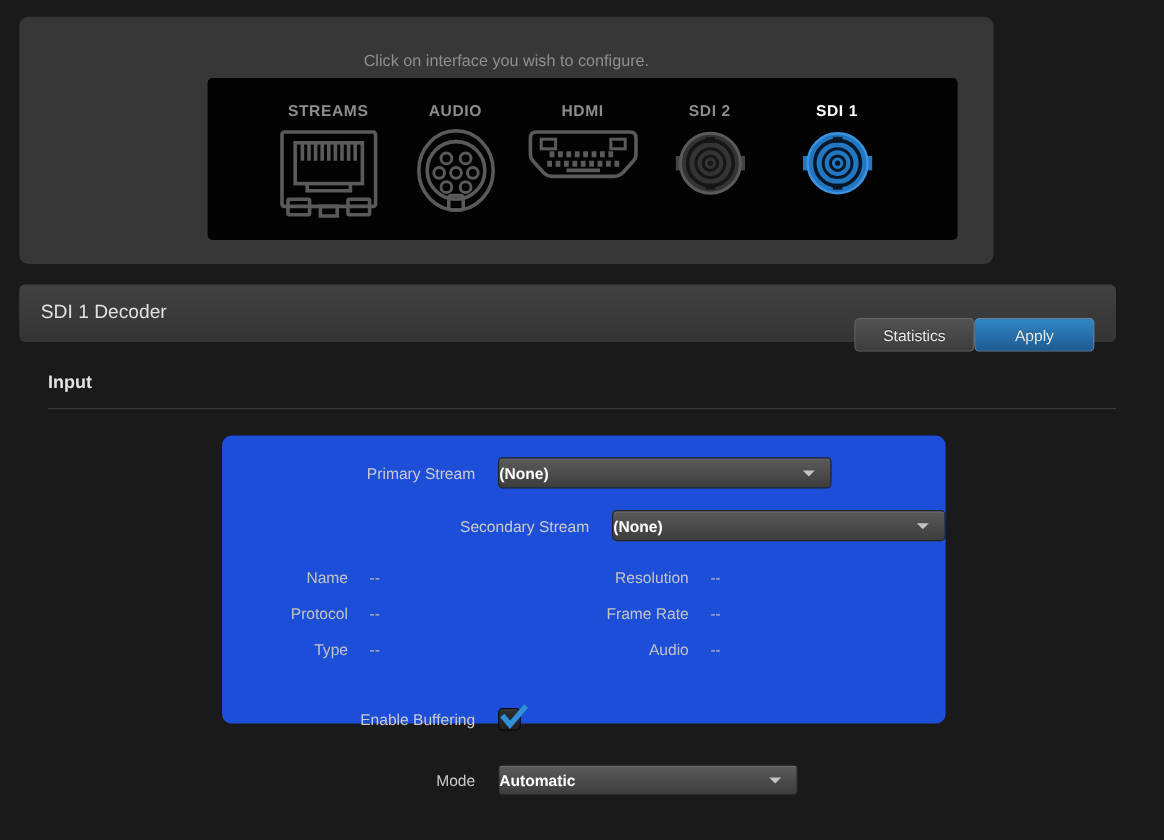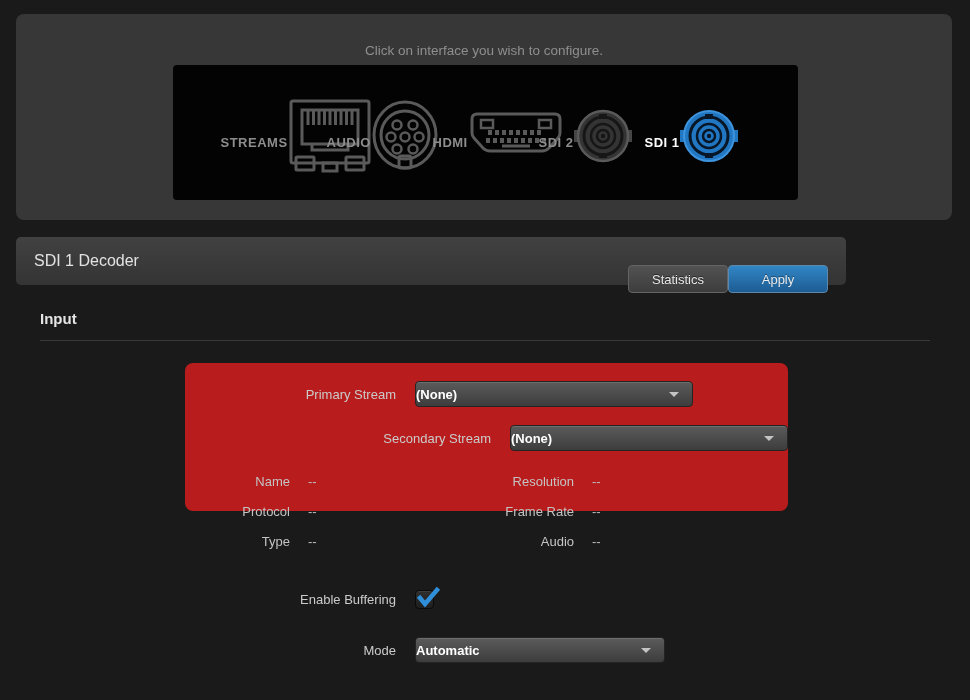--- a/index.html
+++ b/index.html
@@ -1,57 +1,57 @@
 <!DOCTYPE html>
 <html><head>
 <meta charset="utf-8">
 <style>
   * { margin:0; padding:0; box-sizing:border-box; }
   html,body { width:970px; height:700px; background:#1a1a1a; overflow:hidden;
               font-family:"Liberation Sans", sans-serif; }
 
   
-  .top-panel { position:absolute; left:16px; top:14px; width:936px; height:206px;
+  .top-panel { position:absolute; left:16px; top:14px; width:812px; height:206px;
                background:#373737; border-radius:8px; }
   .instruction { position:absolute; top:29px; left:0; width:100%; text-align:center;
                  color:#8f8f8f; font-size:13.5px; }
   .device-strip { position:absolute; left:157px; top:51px; width:625px; height:135px;
                   background:#030303; border-radius:4px;
                   display:flex; justify-content:center; align-items:flex-start; }
-  .connector { width:106px; height:100%; display:flex; flex-direction:row;
+  .connector { width:106px; height:100%; display:flex; flex-direction:column;
                align-items:center; cursor:pointer; }
   .connector .clabel { margin-top:20px; font-size:13px; font-weight:bold;
                        letter-spacing:.5px; color:#8d8d8d; height:16px; }
   .connector.selected .clabel { color:#ffffff; }
   .connector .cicon { margin-top:6px; display:flex; justify-content:center; }
 
   
-  .header-bar { position:absolute; left:16px; top:237px; width:830px; height:48px;
+  .header-bar { position:absolute; left:16px; top:237px; width:914px; height:48px;
                 background:linear-gradient(#414141,#343434); border-radius:5px; }
   .header-title { position:absolute; left:18px; top:0; line-height:48px;
                   color:#e2e2e2; font-size:16px; }
   .header-buttons { position:absolute; right:18px; top:28px; display:flex; }
   .btn { width:100px; height:28px; border-radius:4px; font-size:13px;
          display:flex; align-items:center; justify-content:center; cursor:pointer;
          font-family:"Liberation Sans", sans-serif; }
   .btn-default { background:linear-gradient(#525252,#3d3d3d); border:1px solid #646464;
                  color:#e6e6e6; text-shadow:0 -1px 0 rgba(0,0,0,.5); }
   .btn-disabled { background:linear-gradient(#424242,#363636); border:1px solid #4c4c4c;
                   color:#8b8b8b; cursor:default; }
   .btn-primary { background:linear-gradient(#3186c5,#1d5c93); border:1px solid #5d87ab;
                  color:#e8ecef; text-shadow:0 -1px 0 rgba(0,0,0,.4); }
 
   
   .input-title { position:absolute; left:40px; top:310px; color:#e4e4e4;
                  font-size:15px; font-weight:bold; }
   .section-divider { position:absolute; left:40px; top:340px; width:890px; height:1px;
                      background:#3a3a3a; }
 
-  .form-panel { position:absolute; left:185px; top:363px; width:603px; height:148px;
-                background:#b91c1c; border-radius:8px; }
+  .form-panel { position:absolute; left:185px; top:363px; width:603px; height:240px;
+                background:#1d4ed8; border-radius:8px; }
   .fp-row { position:absolute; left:0; width:100%; display:flex; align-items:center; }
   .flabel { width:211px; text-align:right; color:#cbcbcb; font-size:13px; flex:none; }
   .gap19 { width:19px; flex:none; }
   .dropdown { height:26px; background:linear-gradient(#5b5b5b,#3d3d3d);
               border:1px solid #242424; border-radius:4px; position:relative;
               display:flex; align-items:center; cursor:pointer;
               box-shadow:inset 0 1px 0 rgba(255,255,255,.12); }
   .dropdown .dval { color:#ffffff; font-size:13px; font-weight:bold; }
   .caret { position:absolute; right:13px; top:50%; margin-top:-2px; width:0; height:0;
            border-left:5px solid transparent; border-right:5px solid transparent;

